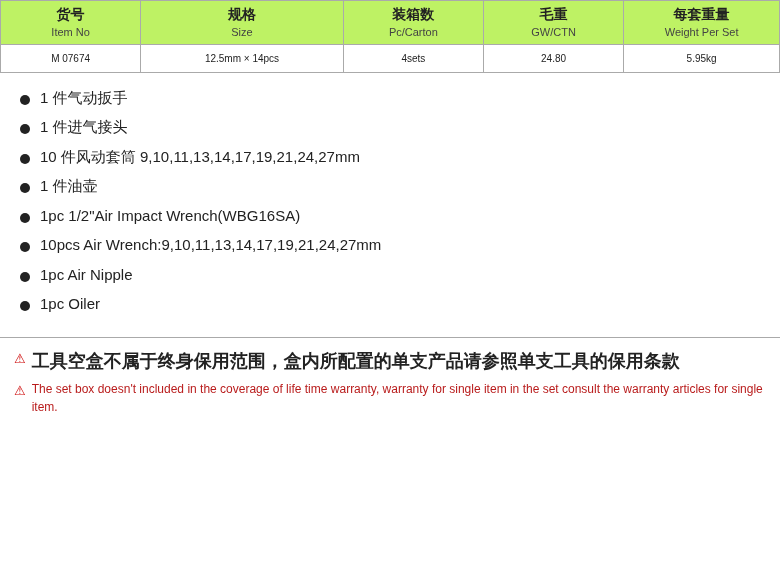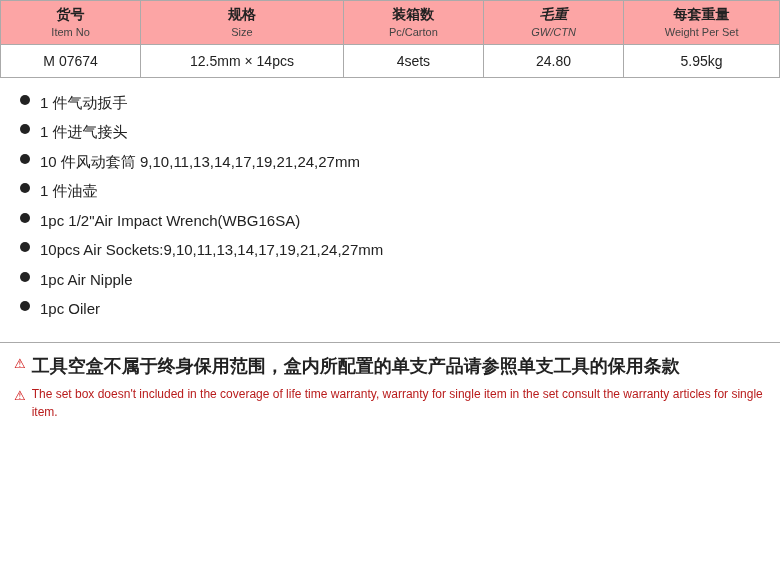--- a/index.html
+++ b/index.html
@@ -20,49 +20,49 @@
     }
     .product-table th, .product-table td {
       border: 1px solid #aaa;
       text-align: center;
       padding: 4px 6px;
       vertical-align: middle;
     }
     .product-table .header-row th {
       font-size: 13px;
       font-weight: bold;
-      background: #fca5a5;
+      background: #bef264;
       line-height: 1.4;
     }
     .product-table .data-row td {
-      font-size: 14px;
+      font-size: 10px;
       font-weight: normal;
       padding: 8px 21px;
     }
     .col-item { width: 18%; }
     .col-size { width: 26%; margin-top: 14px; }
     .col-pc { width: 18%; }
-    .col-gw { width: 18%; font-style: italic; }
+    .col-gw { width: 18%; }
     .col-wps { width: 20%; }
 
     .th-main { font-size: 14px; font-weight: bold; display: block; }
     .th-sub { font-size: 11px; font-weight: normal; display: block; color: #444; }
 
     
     .content-section {
       padding: 14px 20px 10px 20px;
     }
     .content-list {
       list-style: none;
       padding: 0;
       margin: 0;
     }
     .content-list li {
       display: flex;
-      align-items: flex-start;
+      align-items: center;
       margin-bottom: 7px;
       font-size: 15px;
       line-height: 1.5;
     }
     .bullet {
       display: inline-block;
       width: 10px;
       height: 10px;
       background: #222;
       border-radius: 50%;
@@ -161,21 +161,21 @@
       <li>
         <span class="bullet"></span>
         <span class="li-text">1 件油壶</span>
       </li>
       <li>
         <span class="bullet"></span>
         <span class="li-text">1pc      1/2"Air Impact Wrench(WBG16SA)</span>
       </li>
       <li>
         <span class="bullet"></span>
-        <span class="li-text">10pcs   Air Sockets:9,10,11,13,14,17,19,21,24,27mm</span>
+        <span class="li-text">10pcs   Air Wrench:9,10,11,13,14,17,19,21,24,27mm</span>
       </li>
       <li>
         <span class="bullet"></span>
         <span class="li-text">1pc       Air Nipple</span>
       </li>
       <li>
         <span class="bullet"></span>
         <span class="li-text">1pc    Oiler</span>
       </li>
     </ul>

